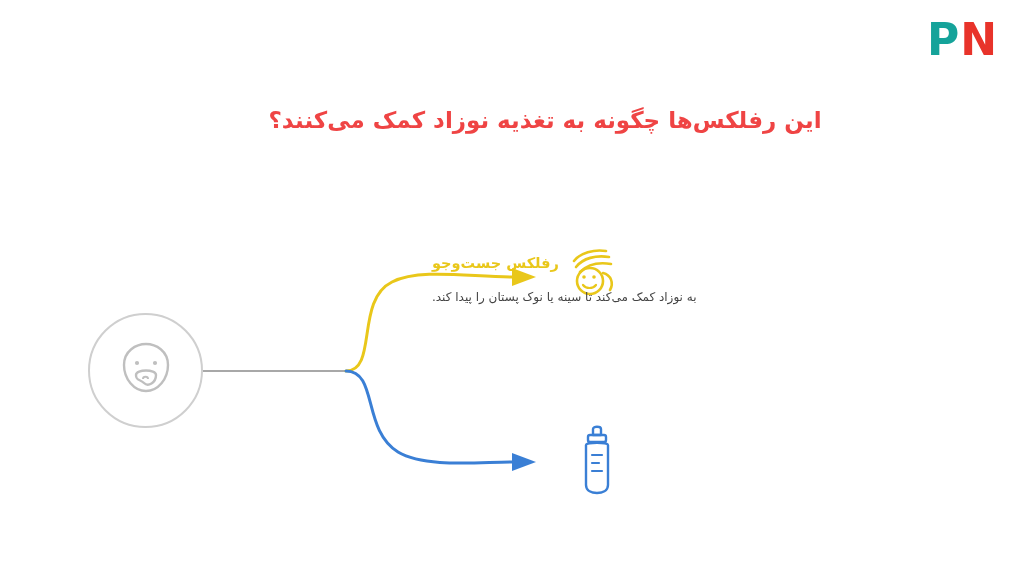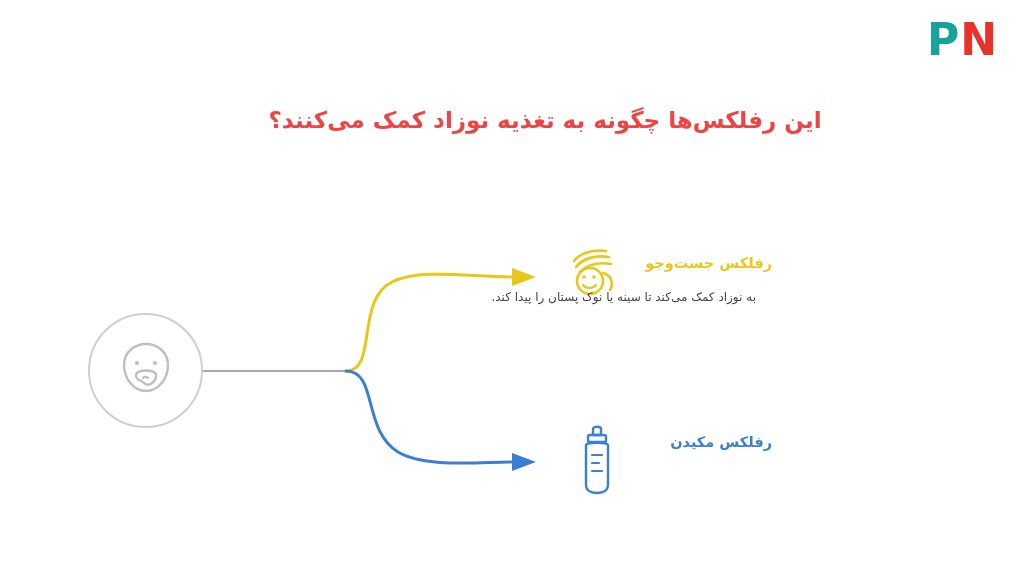--- a/index.html
+++ b/index.html
@@ -69,34 +69,34 @@
     display: flex;
     align-items: center;
     justify-content: center;
     background: #ffffff;
   }
 
   
   .branch {
     position: absolute;
     direction: rtl;
-    text-align: right;
+    text-align: left;
   }
   .branch-heading {
     font-family: "DejaVu Sans", "Liberation Sans", sans-serif;
     font-size: 14.5px;
     font-weight: bold;
     margin: 0 0 16px 0;
     line-height: 1.2;
   }
   .branch-desc {
     font-family: "DejaVu Sans", "Liberation Sans", sans-serif;
     font-size: 12px;
     color: #444444;
-    margin: 16px;
+    margin: 0;
     line-height: 1.5;
   }
   .branch-top { top: 255px; right: 252px; width: 340px; }
   .branch-bottom { top: 434px; right: 252px; width: 340px; }
 
   .icon-top {
     position: absolute;
     left: 566px;
     top: 243px;
     width: 60px;
@@ -175,14 +175,13 @@
 
     <path d="M14 20 C14 17, 36 17, 36 20 L36 60 C36 66, 30 68, 25 68 C20 68, 14 66, 14 60 Z" fill="none" stroke="#3a7fd5" stroke-width="2.4" stroke-linejoin="round"></path>
 
     <line x1="20" y1="30" x2="30" y2="30" stroke="#3a7fd5" stroke-width="2.2" stroke-linecap="round"></line>
     <line x1="20" y1="38" x2="27" y2="38" stroke="#3a7fd5" stroke-width="2.2" stroke-linecap="round"></line>
     <line x1="20" y1="46" x2="30" y2="46" stroke="#3a7fd5" stroke-width="2.2" stroke-linecap="round"></line>
   </svg>
 </div>
 
 <div class="branch branch-bottom">
-  <p class="branch-heading" style="color:#3a7fd5">رفلکس مکیدن</p>
 </div>
 
 </body></html>

